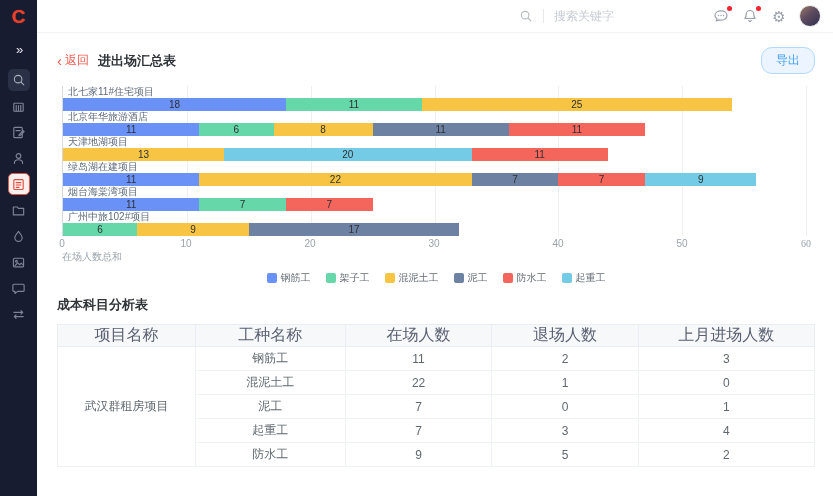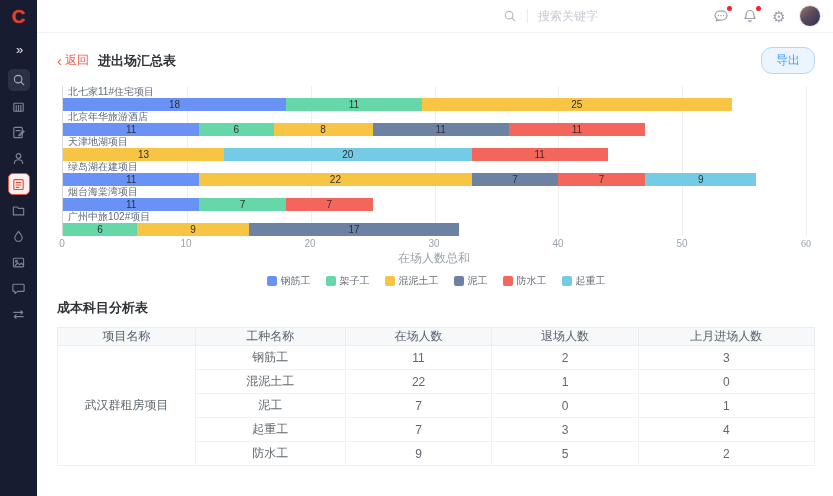--- a/index.html
+++ b/index.html
@@ -16,21 +16,21 @@
                display:flex; align-items:center; justify-content:center; cursor:pointer; }
   .side-icon svg { stroke:#7e8498; fill:none; stroke-width:1.2; stroke-linecap:round; stroke-linejoin:round; }
   .side-icon.search-box { background:#2a3046; }
   .side-icon.search-box svg { stroke:#aeb3c2; }
   .side-icon.active { background:#fdefed; border:1px solid #de5848; }
   .side-icon.active svg { stroke:#dd4f3e; }
 
   
   .topbar { position:absolute; left:37px; right:0; top:0; height:33px; background:#fff;
             border-bottom:1px solid #f3f3f4; display:flex; align-items:center; justify-content:flex-end;
-            padding-right:12px;gap:16px; }
+            padding-right:12px; }
   .search-area { display:flex; align-items:center; cursor:text; }
   .search-area svg { stroke:#b6bac2; fill:none; stroke-width:1.3; stroke-linecap:round; }
   .search-divider { width:1px; height:14px; background:#e8e9ec; margin:0 10px; }
   .search-ph { font-size:12px; color:#c7cbd3; width:118px; }
   .top-icons { display:flex; align-items:center; gap:11px; margin-left:40px; }
   .tico { position:relative; width:18px; height:18px; display:flex; align-items:center; justify-content:center; cursor:pointer; }
   .tico svg { stroke:#9aa0ab; fill:none; stroke-width:1.2; stroke-linecap:round; stroke-linejoin:round; }
   .tico .dotfill { fill:#9aa0ab; stroke:none; }
   .badge-dot { position:absolute; top:-1px; right:-2px; width:5px; height:5px; border-radius:50%; background:#f5222d; }
   .gear { font-size:15px; color:#9aa0ab; line-height:1; }
@@ -52,31 +52,31 @@
   .chart-wrap { margin-top:12px; }
   .plot { position:relative; margin-left:5px; margin-right:9px; border-left:1px solid #d6d9de; }
   .gridline { position:absolute; top:0; bottom:0; width:1px; background:#efefef; z-index:0; }
   .crow { position:relative; z-index:1; height:25px; }
   .clabel { font-size:10px; color:#5f6b7c; line-height:11px; padding-left:5px; white-space:nowrap; }
   .cbar { display:flex; height:13px; margin-top:1px; }
   .cseg { height:13px; display:flex; align-items:center; justify-content:center;
           font-size:10px; color:#2e3033; overflow:hidden; }
   .xticks { position:relative; margin-left:5px; margin-right:9px; height:12px; margin-top:2px; }
   .tick { position:absolute; transform:translateX(-50%); font-size:10px; color:#9aa3ad; }
-  .xlabel { margin-left:5px; margin-right:9px; text-align:center; font-size:12px; color:#9aa3ad; }
+  .xlabel { margin-left:5px; margin-right:9px; font-size:10px; color:#9aa3ad; }
   .legend { display:flex; justify-content:center; align-items:center; gap:15px; margin-top:7px; }
   .legend-item { display:flex; align-items:center; gap:4px; cursor:pointer; }
   .swatch { width:10px; height:10px; border-radius:2px; display:inline-block; }
   .legend-text { font-size:10px; color:#666c76; }
 
   
   .table-title { margin-top:11px; font-size:13px; font-weight:bold; color:#2f3338; }
   table.analysis { width:100%; border-collapse:collapse; margin-top:10px; table-layout:fixed;
                    border:1px solid #eef1f6; }
-  table.analysis th { background:#f7f8fa; font-weight:normal; font-size:12px; color:#596070;
+  table.analysis th { background:#f7f8fa; font-weight:normal; font-size:16px; color:#596070;
                       height:17px; border:1px solid #eaedf3; }
   table.analysis td { font-size:12px; color:#60686f; height:24px; text-align:center;
                       border:1px solid #eef1f6; background:#fff; }
   td.project-cell { color:#60686f; }
   .w1{width:18.2%}.w2{width:19.8%}.w3{width:19.4%}.w4{width:19.3%}.w5{width:23.3%}
 </style>
 </head>
 <body>
 
 <div class="sidebar">

